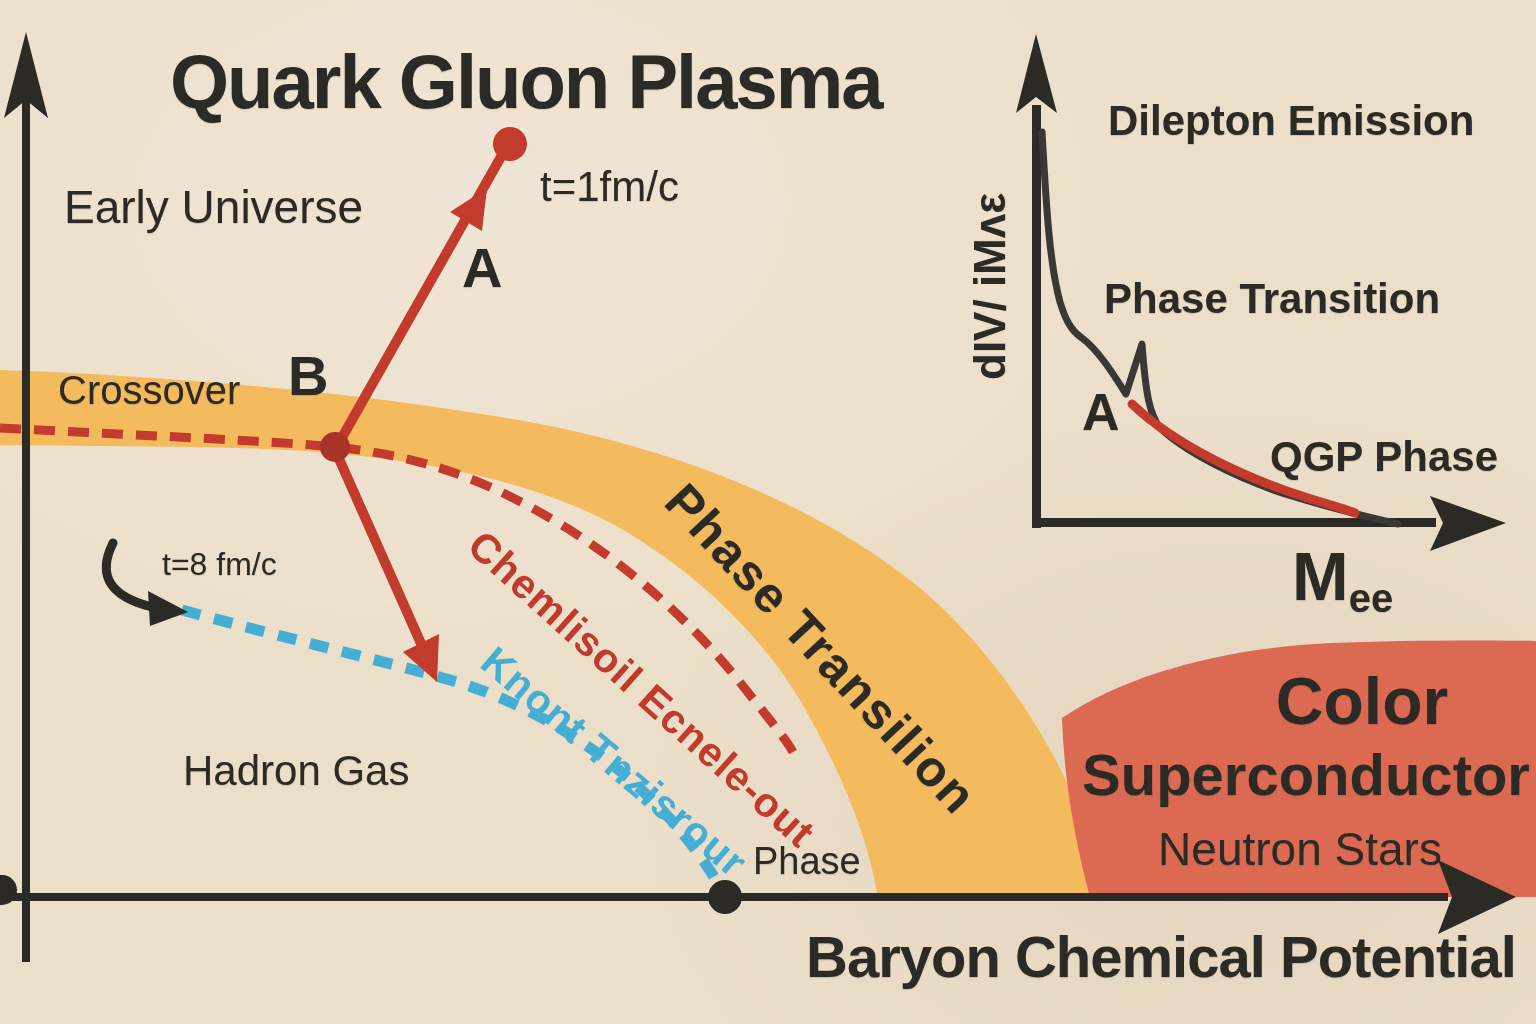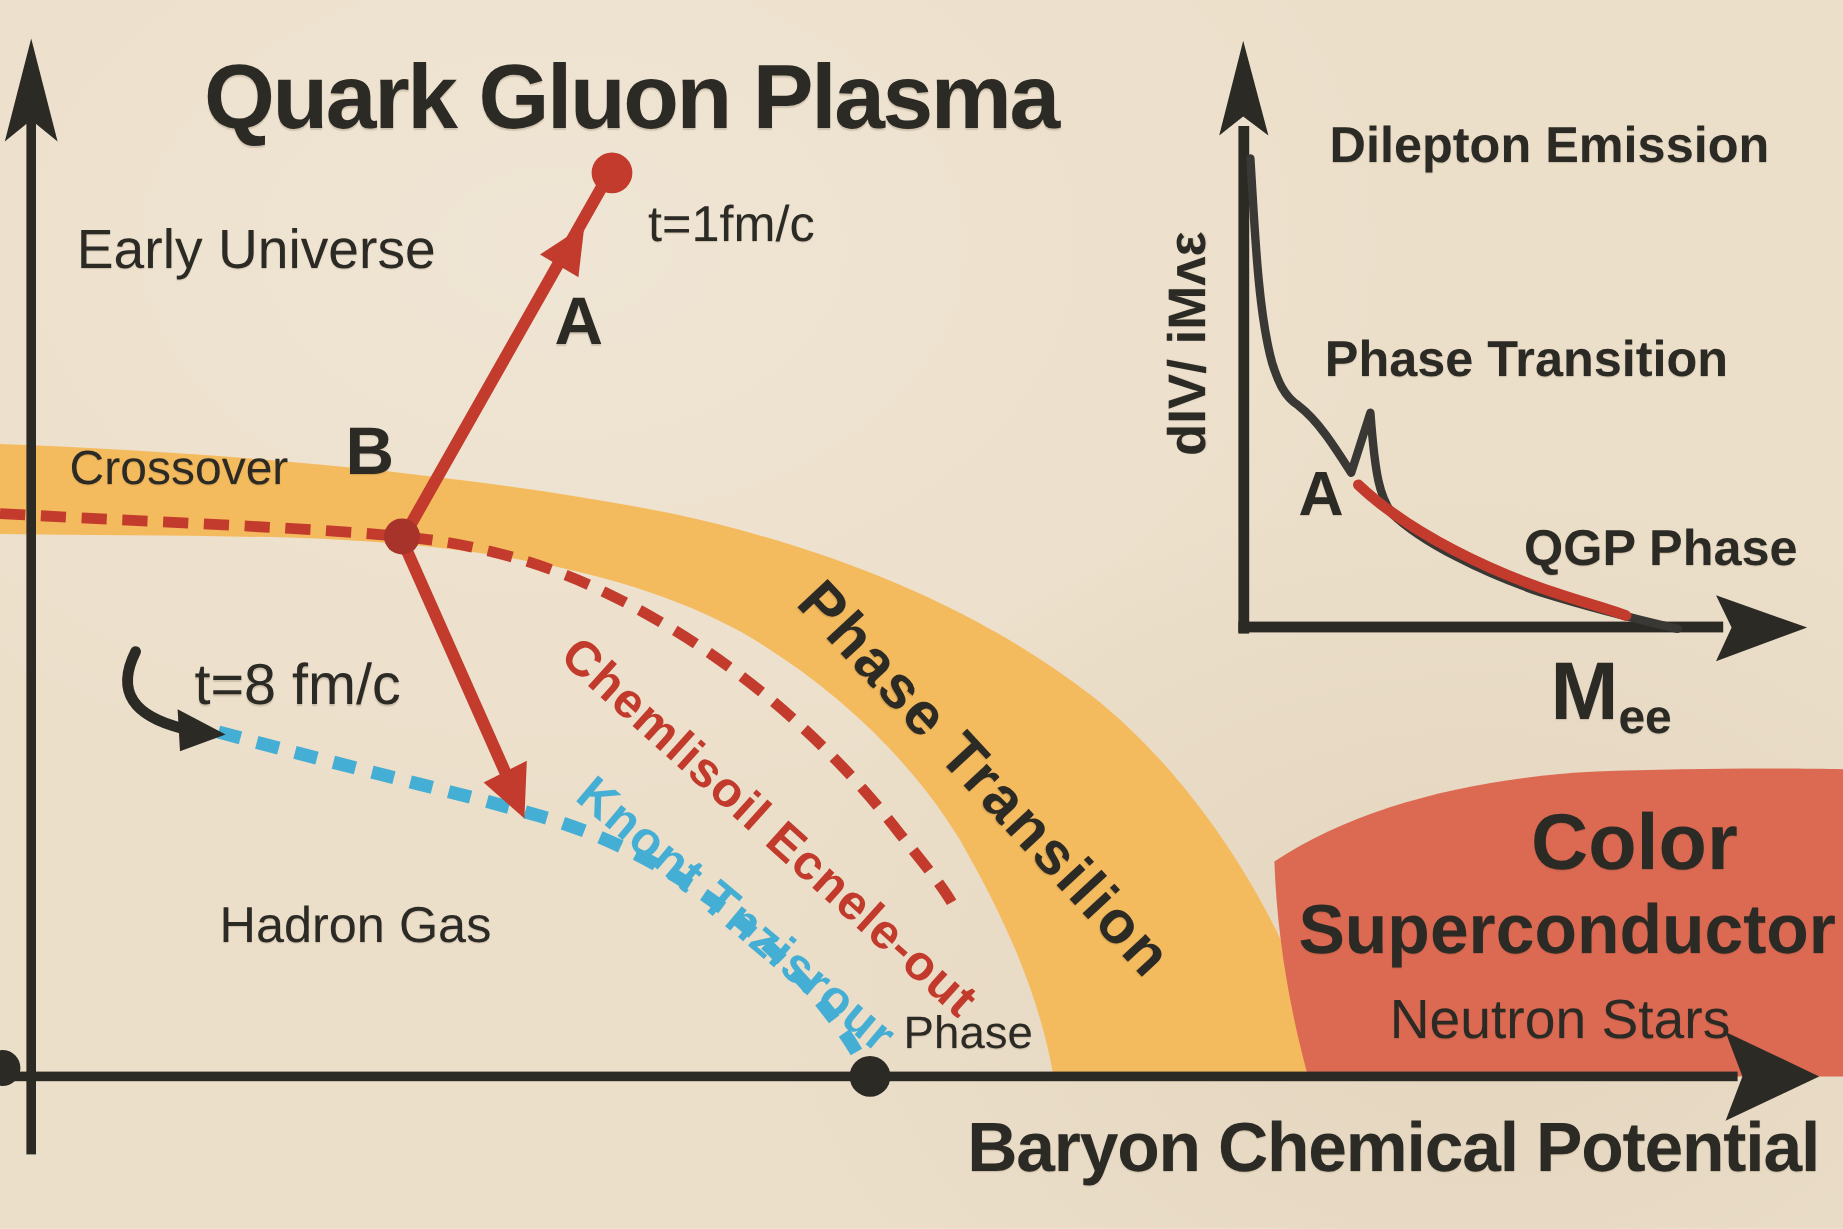--- a/index.html
+++ b/index.html
@@ -96,21 +96,21 @@
   <div class="lbl b500" style="left:64px;top:184px;font-size:46px;">Early Universe</div>
 
   <div class="lbl b500" style="left:540px;top:166px;font-size:42px;">t=1fm/c</div>
 
   <div class="lbl b700" style="left:462px;top:240px;font-size:56px;">A</div>
 
   <div class="lbl b700" style="left:288px;top:348px;font-size:56px;">B</div>
 
   <div class="lbl b500" style="left:58px;top:370px;font-size:40px;">Crossover</div>
 
-  <div class="lbl b500" style="left:162px;top:548px;font-size:48px;">t=8 fm/c</div>
+  <div class="lbl b500" style="left:162px;top:548px;font-size:32px;">t=8 fm/c</div>
 
   <div class="lbl b500" style="left:183px;top:750px;font-size:42px;">Hadron Gas</div>
 
   <div class="lbl b500" style="left:753px;top:842px;font-size:38px;">Phase</div>
 
   <div class="lbl b600 rot" style="left:693px;top:475px;font-size:50px;transform:rotate(47deg);letter-spacing:2px;">Phase Transilion</div>
 
   <div class="lbl rot red-t" style="left:488px;top:524px;font-size:41px;transform:rotate(42deg);letter-spacing:1px;text-shadow:none;font-weight:600;">Chemlisoil Ecnele-out</div>
 
   <div class="lbl rot blue-t" style="left:500px;top:640px;font-size:41px;transform:rotate(40deg);letter-spacing:1px;text-shadow:none;font-weight:600;">Knont Tnzisrour</div>

